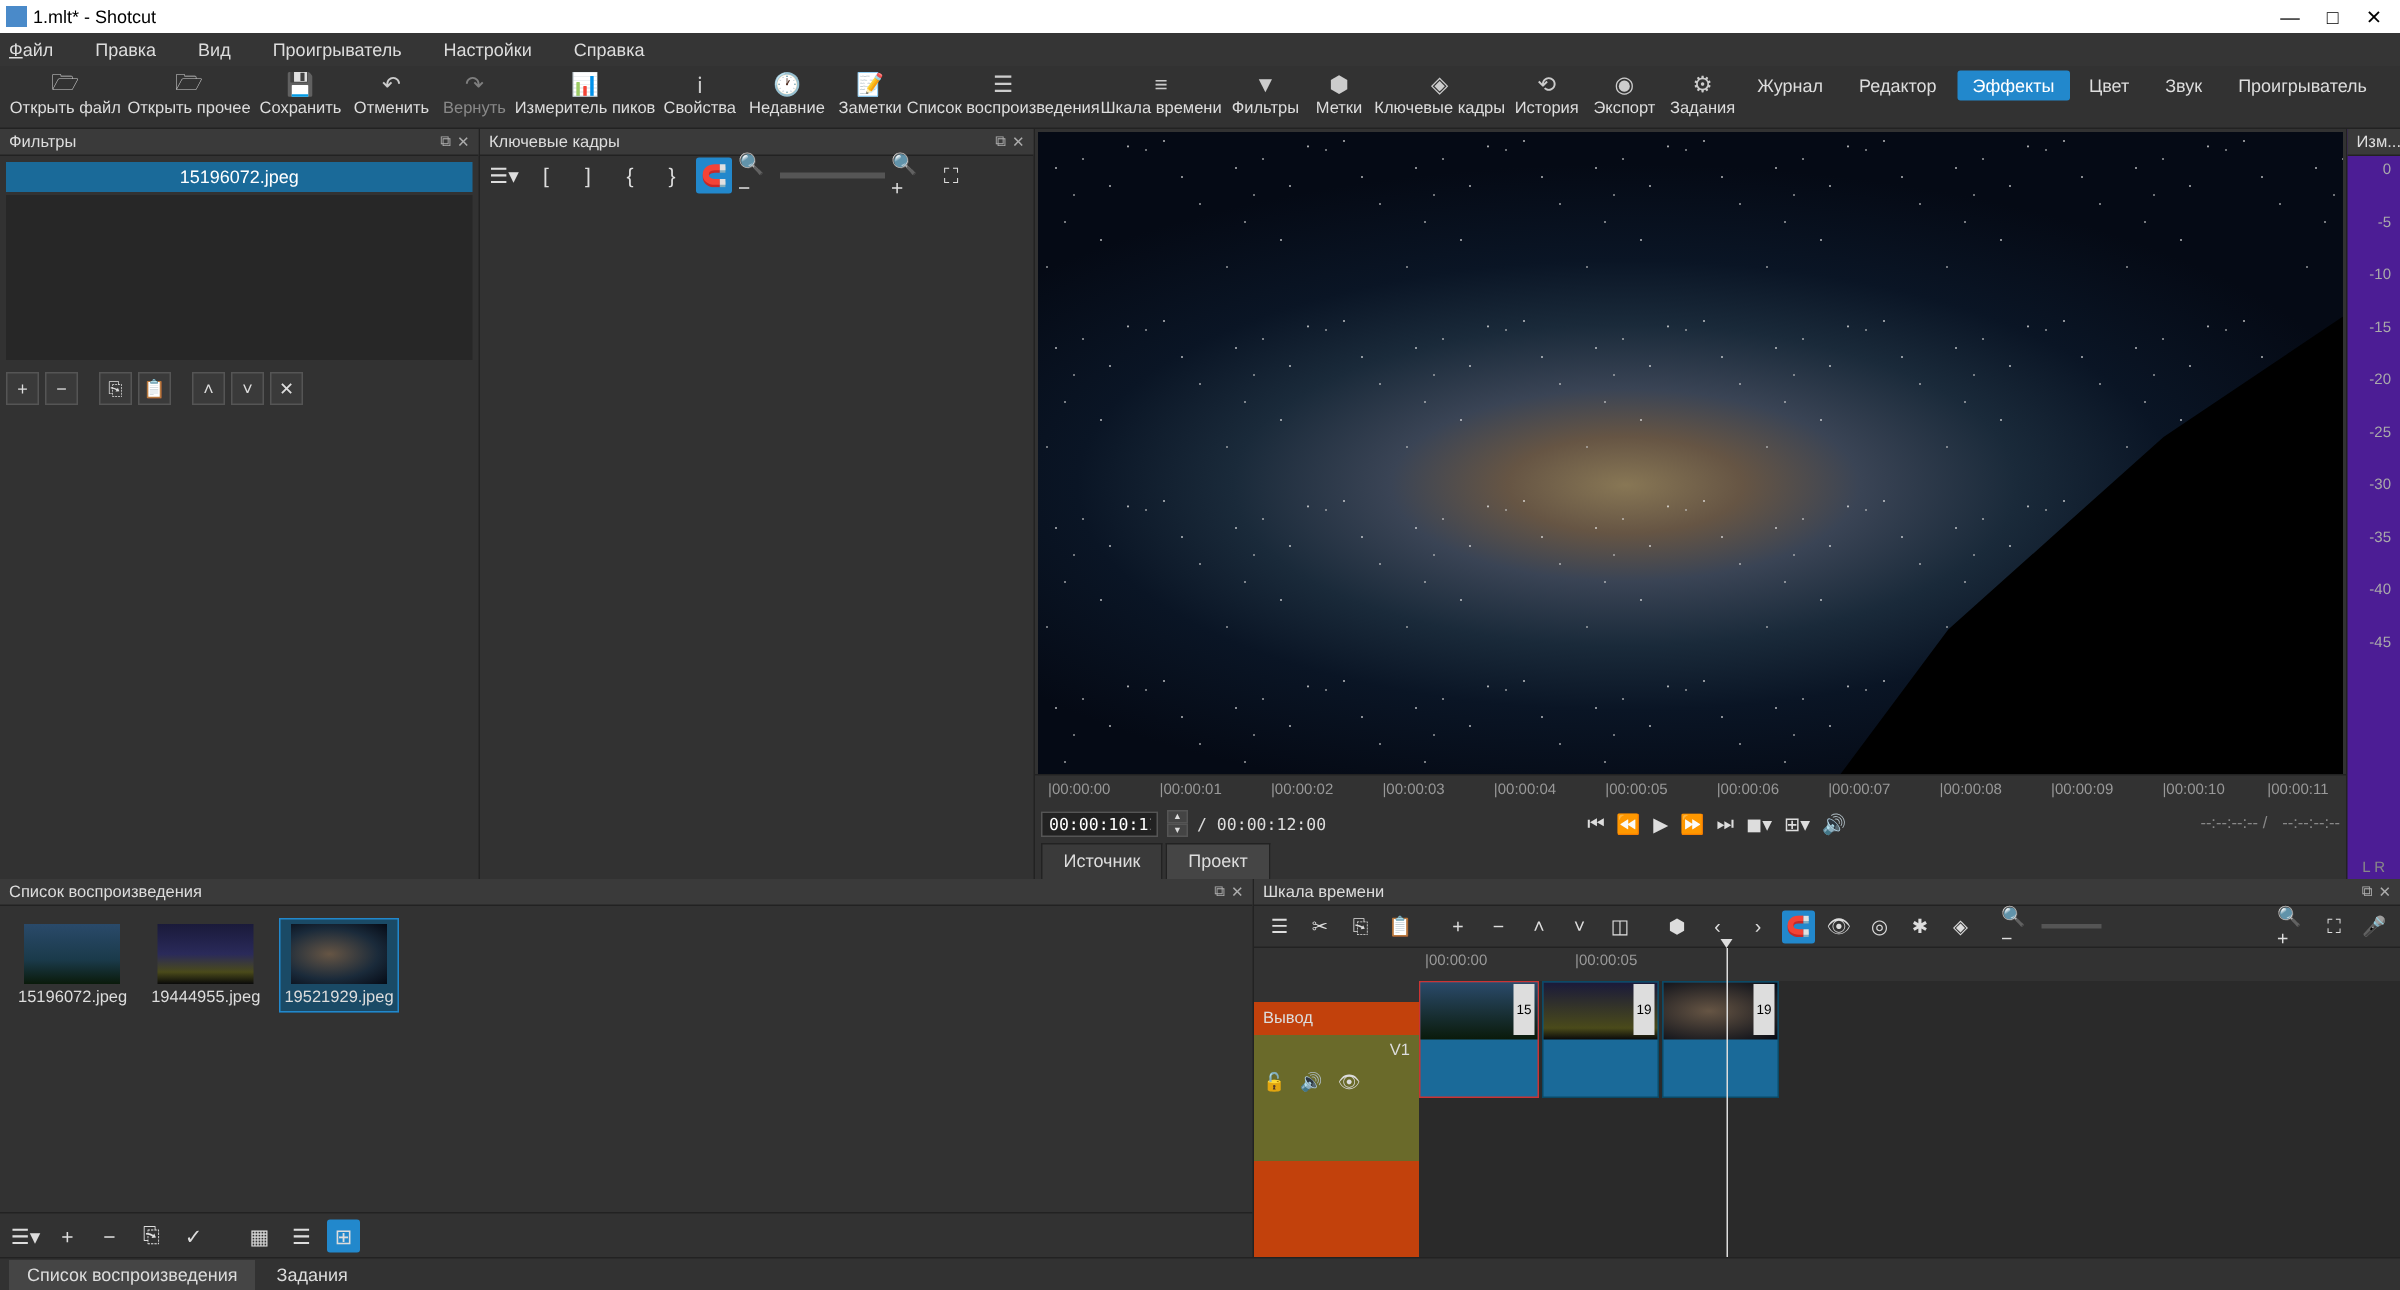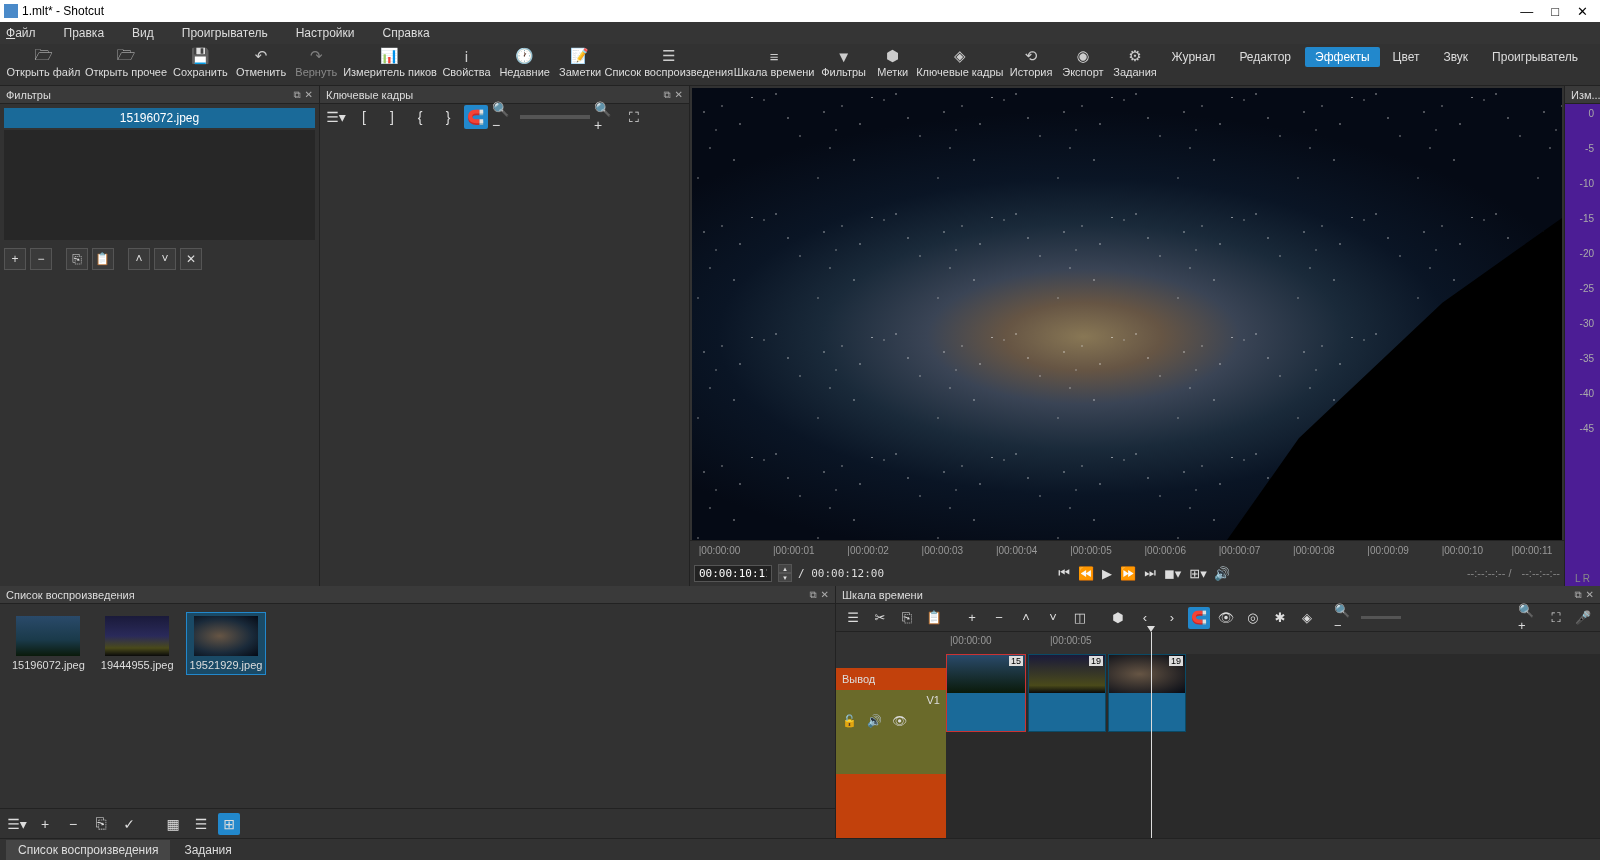--- a/index.html
+++ b/index.html
@@ -83,21 +83,21 @@
 .tl-ruler span { position:absolute; top:3px; }
 .tl-track-row { height:84px; background:#2a2a2a; position:relative; }
 .clip { position:absolute; top:0; height:78px; background:#1a6a99; border:1px solid #0a4a66; }
 .clip .clip-thumb { height:38px; background:#1a2a3a; }
 .clip.c1 { left:0; width:80px; border:1px solid #cc3333; }
 .clip.c1 .clip-thumb { background:linear-gradient(#2a4a6a,#0a1a0a); }
 .clip.c2 { left:82px; width:78px; }
 .clip.c2 .clip-thumb { background:linear-gradient(#1a1a3a,#4a4a1a 80%,#0a0a0a); }
 .clip.c3 { left:162px; width:78px; }
 .clip.c3 .clip-thumb { background:radial-gradient(ellipse at 40% 50%,#665544,#050a15); }
-.clip .clabel { position:absolute; top:1px; right:2px; font-size:9px; background:#ddd; color:#000; padding:0 2px; }
+.clip .clabel { position:absolute; top:1px; right:2px; font-size:9px; background:#ddd; color:#000; padding:12px 2px; }
 .playhead { position:absolute; top:0; bottom:0; width:1px; background:#ddd; left:205px; }
 .playhead::before { content:""; position:absolute; top:-6px; left:-4px; width:0; height:0; border-left:4px solid transparent; border-right:4px solid transparent; border-top:6px solid #ddd; }
 .bottom-tabs { height:22px; background:#323232; display:flex; align-items:center; padding:0 6px; gap:2px; border-top:1px solid #222; }
 .btab { padding:3px 12px; cursor:pointer; font-size:12px; }
 .btab.active { background:#454545; }
 .spacer { flex:1; }
 .slider-thin { width:40px; height:3px; background:#555; }
 </style>
 </head>
 <body>
@@ -285,20 +285,24 @@
         <span class="tbtn2">⏩</span>
         <span class="tbtn2">⏭</span>
         <span class="tbtn2">◼▾</span>
         <span class="tbtn2">⊞▾</span>
         <span class="tbtn2">🔊</span>
       </div>
       <div class="transport-right">
         <span>--:--:--:-- /</span>
         <span>--:--:--:--</span>
       </div>
+    </div>
+    <div class="src-tabs">
+      <div class="stab">Источник</div>
+      <div class="stab active">Проект</div>
     </div>
   </div>
 
   <div class="meters-panel">
     <div class="panel-header">
       <span>Изм...</span>
     </div>
     <div class="meter-body">
       <span>0</span>
         <span>-5</span>

